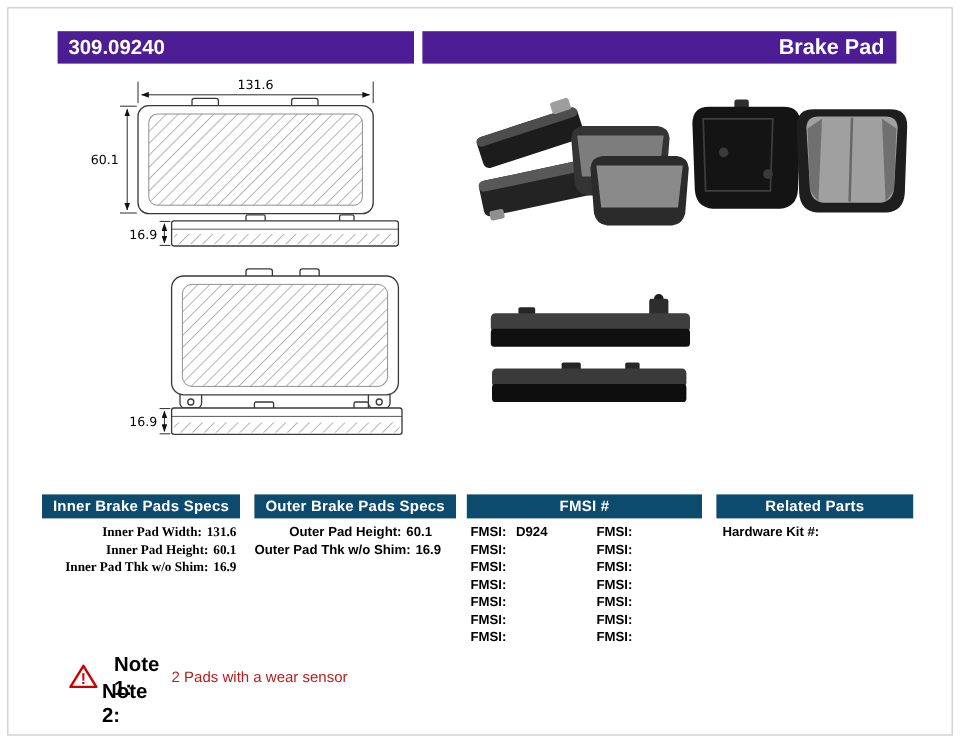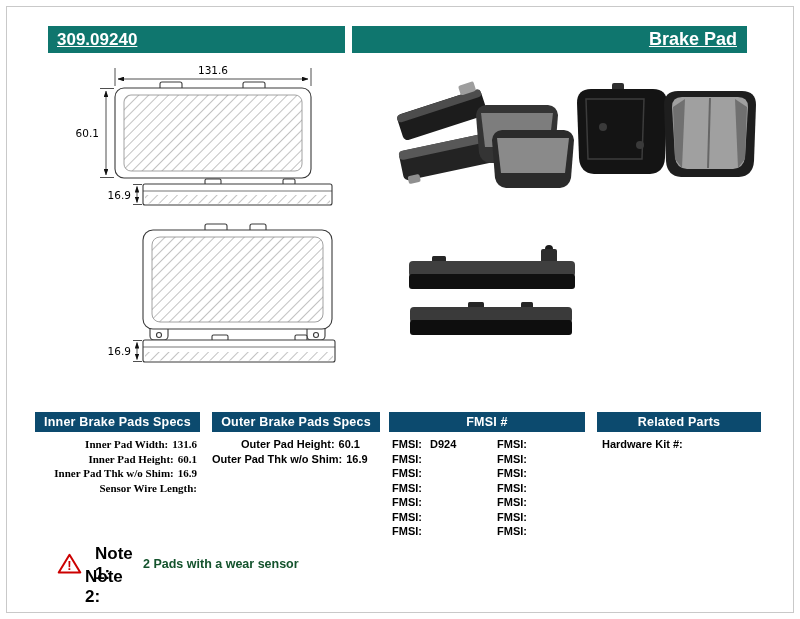--- a/index.html
+++ b/index.html
@@ -2,21 +2,21 @@
 <html><head>
 <meta charset="utf-8">
 <style>
   * { margin:0; padding:0; box-sizing:border-box; }
   html,body { width:800px; height:619px; background:#fff; }
   body { position:relative; overflow:hidden; font-family:"Liberation Sans", sans-serif; color:#000; }
   .page-frame { position:absolute; inset:6px; border:1px solid #c9c9c9; pointer-events:none; }
 
   
   .header { position:absolute; top:26px; left:48px; right:53px; height:27px; display:flex; gap:7px; }
-  .hbar { background:#0f766e; color:#fff; font-weight:bold; font-size:17px; display:flex; align-items:center;text-decoration:underline; }
+  .hbar { background:#4c1d95; color:#fff; font-weight:bold; font-size:17px; display:flex; align-items:center; }
   .hbar.left  { width:297px; padding-left:9px; }
   .hbar.right { flex:1; justify-content:flex-end; padding-right:10px; font-size:18px; }
 
   
   .drawings { position:absolute; left:0; top:55px; width:800px; height:355px; }
   .dim { font-family:"DejaVu Sans", sans-serif; font-size:10.5px; fill:#000; }
 
   
   .col { position:absolute; top:412px; }
   .col-header { background:#0c4a6e; color:#fff; font-weight:bold; font-size:12.5px; height:20px;
@@ -39,21 +39,21 @@
   .col-related .rows { padding-left:5px; }
   .rows-left .spec-row { text-align:left; }
   .fmsi-sub .spec-row .val { padding-left:8px; }
 
   
   .notes { position:absolute; left:57px; top:553px; }
   .note-line { display:flex; align-items:center; height:21px; }
   .note-line.second { margin-left:28px; margin-top:2px; }
   .warn-svg { width:25px; height:21px; margin-right:13px; flex:0 0 auto; }
   .note-label { font-weight:bold; font-size:17px; width:48px; flex:0 0 auto; }
-  .note-text { color:#14532d; font-weight:bold; font-size:12.5px; }
+  .note-text { color:#b91c1c; font-weight:normal; font-size:12.5px; }
 </style>
 </head>
 <body>
 
 <div class="page-frame"></div>
 
 <div class="header">
   <div class="hbar left">309.09240</div>
   <div class="hbar right">Brake Pad</div>
 </div>
@@ -180,21 +180,20 @@
     <rect x="410" y="265" width="162" height="15" rx="3" fill="#0e0e0e"></rect>
   </g>
 </svg>
 
 <div class="col col-inner">
   <div class="col-header">Inner Brake Pads Specs</div>
   <div class="rows rows-right">
     <div class="spec-row"><span class="lbl">Inner Pad Width:</span><span class="val">131.6</span></div>
     <div class="spec-row"><span class="lbl">Inner Pad Height:</span><span class="val">60.1</span></div>
     <div class="spec-row"><span class="lbl">Inner Pad Thk w/o Shim:</span><span class="val">16.9</span></div>
-    <div class="spec-row"><span class="lbl">Sensor Wire Length:</span></div>
   </div>
 </div>
 
 <div class="col col-outer">
   <div class="col-header">Outer Brake Pads Specs</div>
   <div class="rows rows-right">
     <div class="spec-row"><span class="lbl">Outer Pad Height:</span><span class="val">60.1</span></div>
     <div class="spec-row"><span class="lbl">Outer Pad Thk w/o Shim:</span><span class="val">16.9</span></div>
   </div>
 </div>

